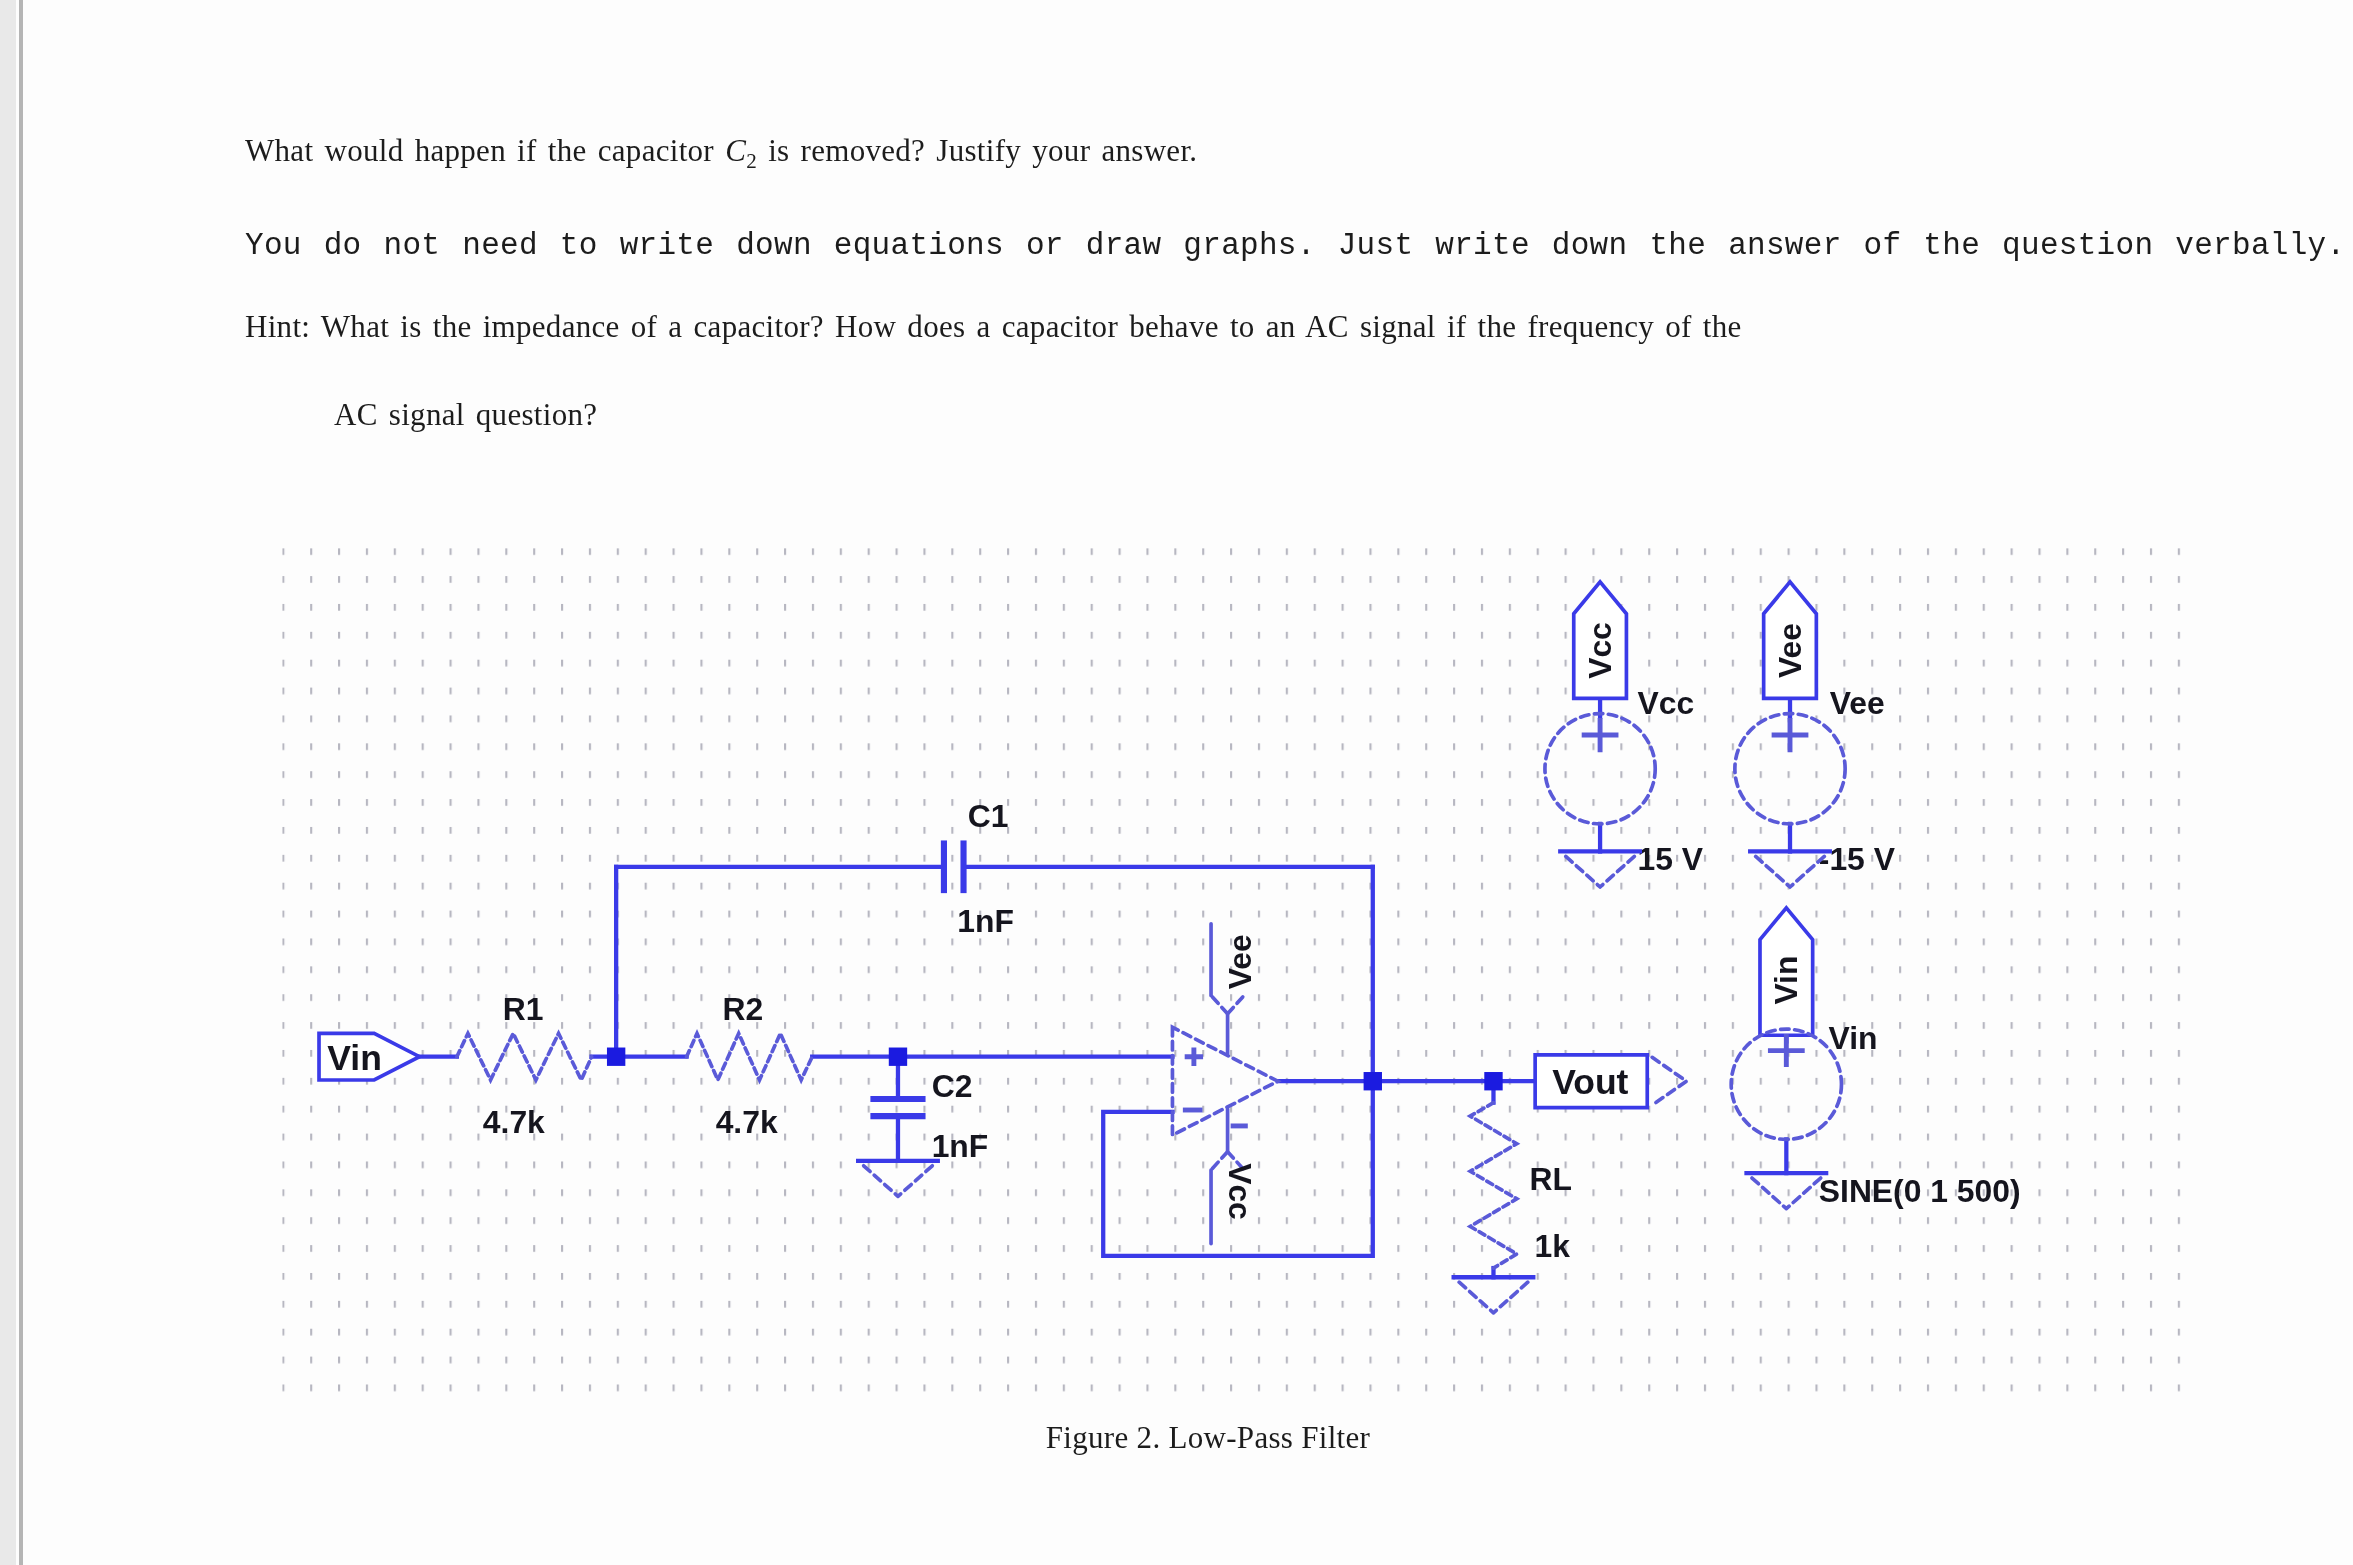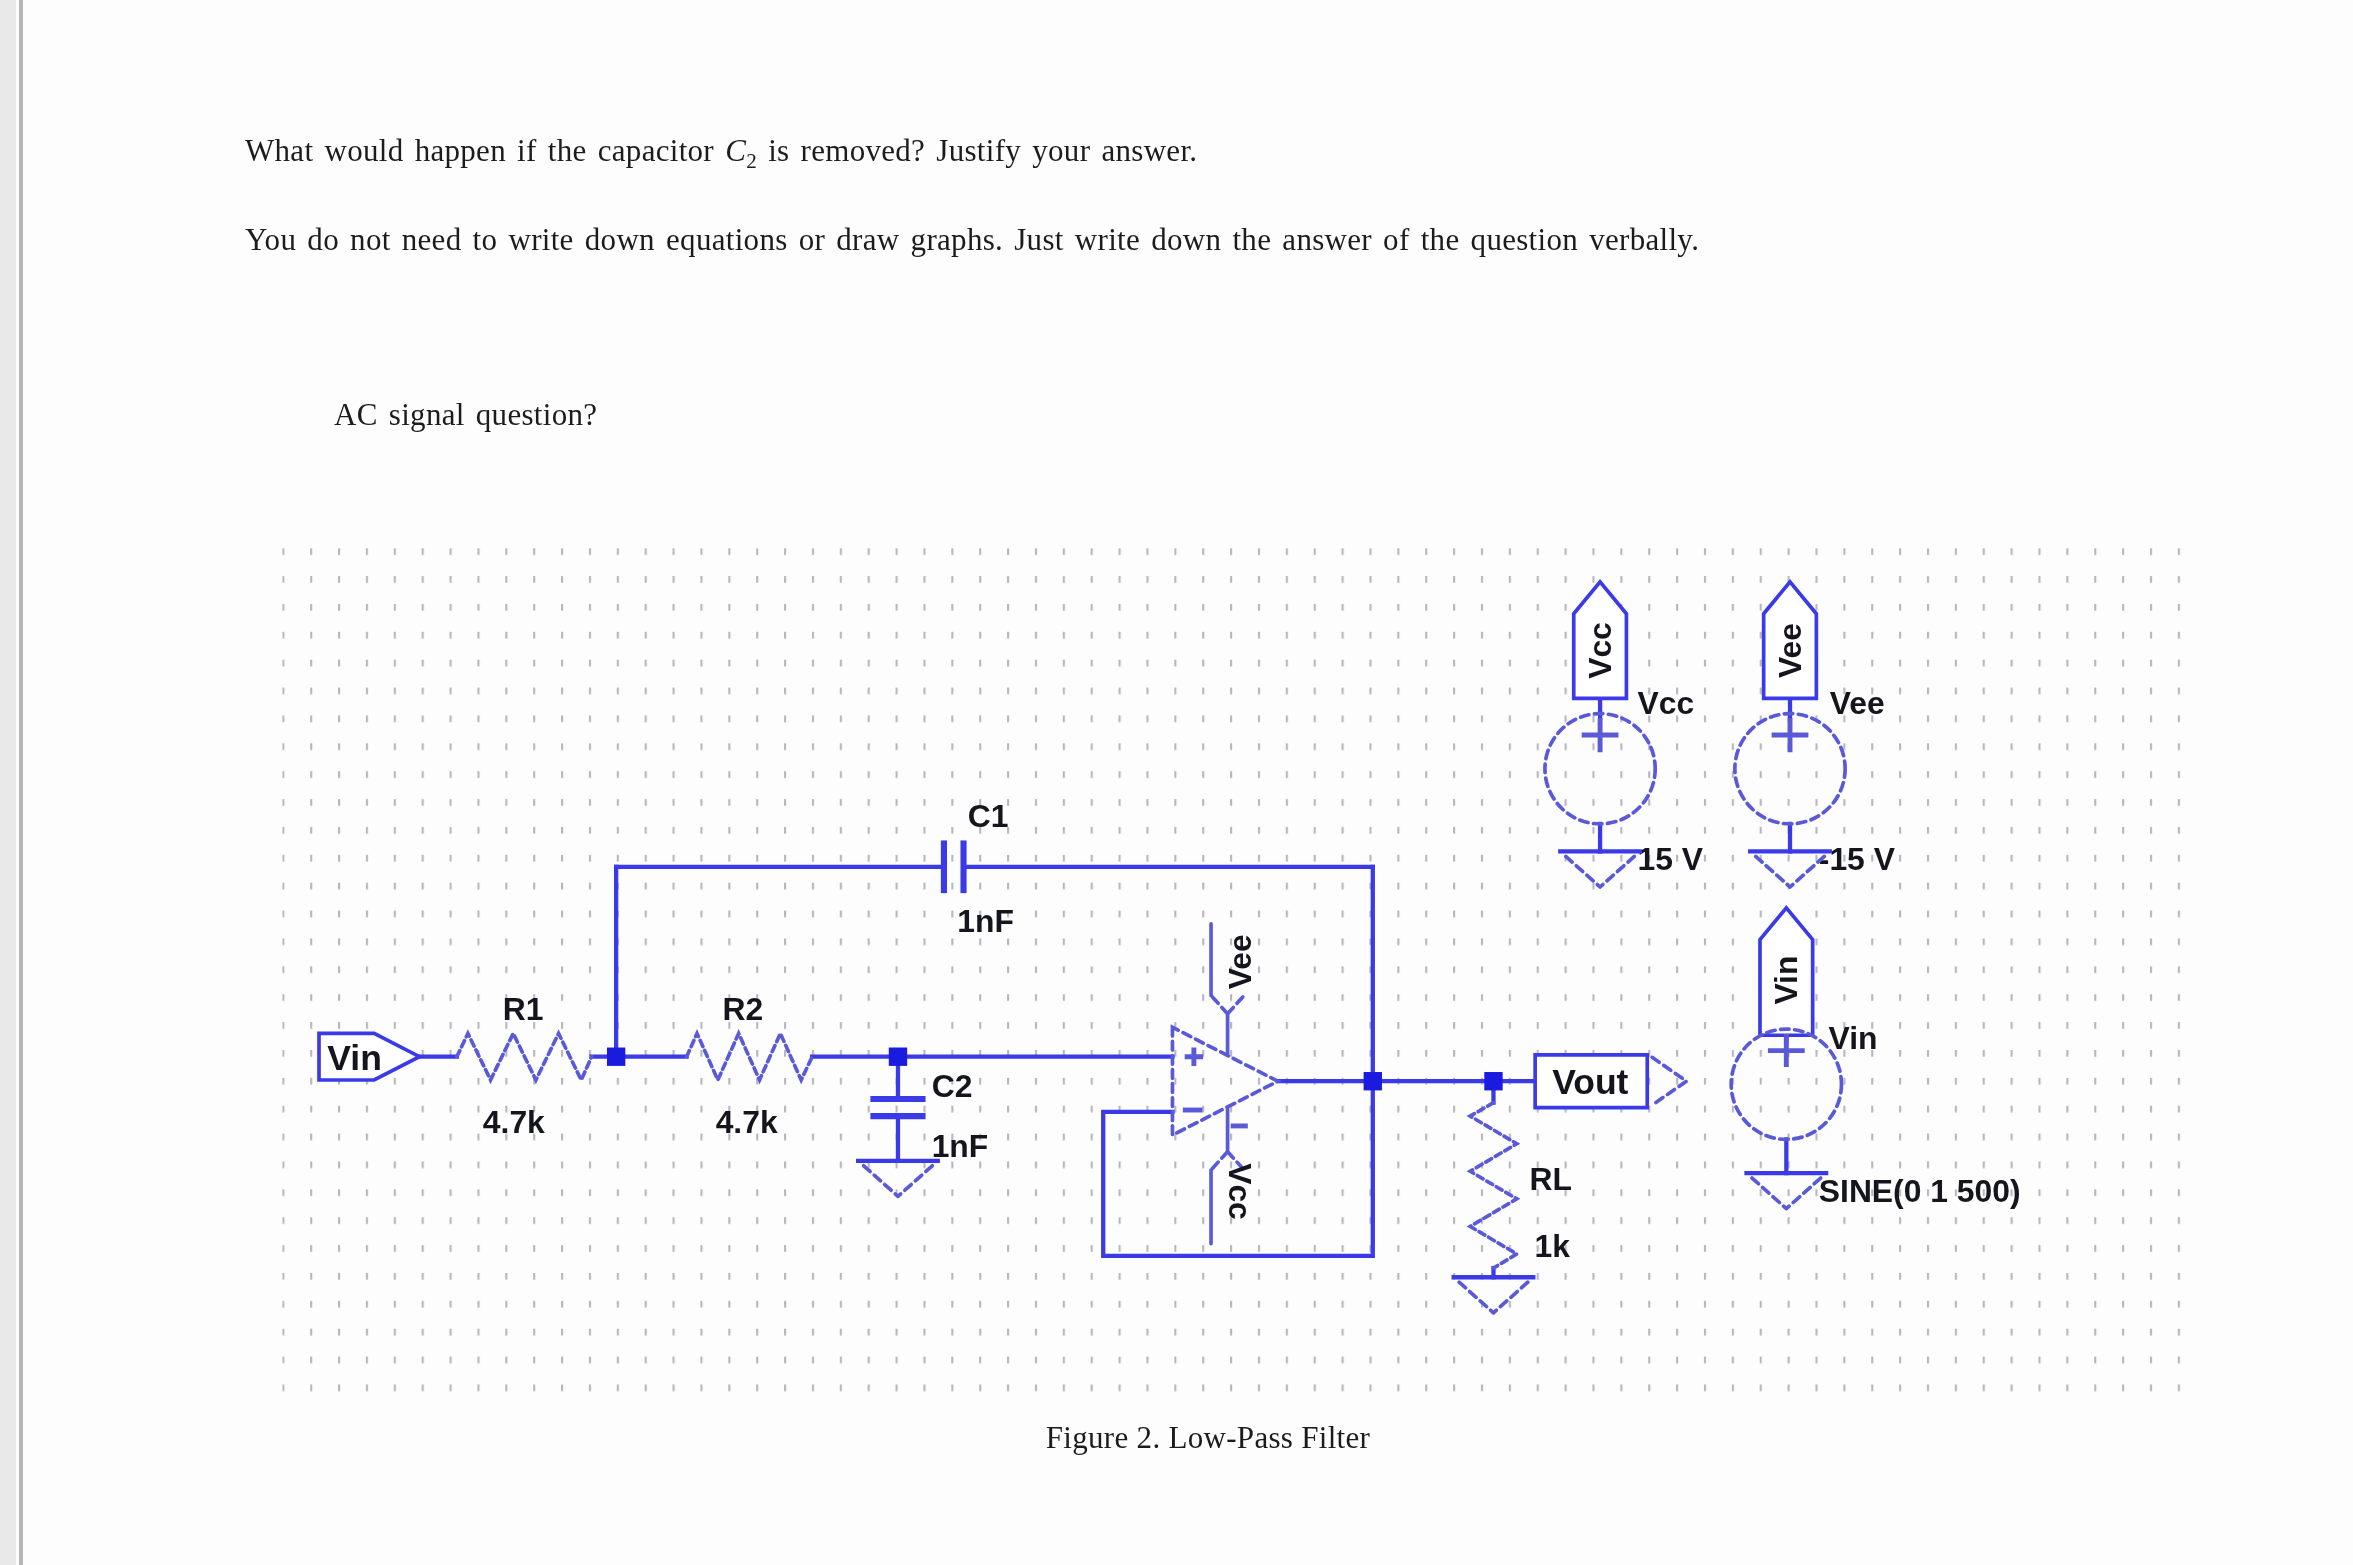--- a/index.html
+++ b/index.html
@@ -9,21 +9,21 @@
   html,body{margin:0;padding:0;background:#ffffff;}
   .page{position:relative;width:2354px;height:1565px;background:#fdfdfd;overflow:hidden;
         font-family:"Liberation Serif",serif;}
   .gutter{position:absolute;left:0;top:0;width:16px;height:100%;background:#e9e9e9;}
   .gutter-line{position:absolute;left:19px;top:0;width:3.7px;height:100%;background:#b5b5b5;}
   .qline{position:absolute;margin:0;font-size:31px;color:#1c1c1c;white-space:nowrap;
          letter-spacing:0.3px;word-spacing:3.1px;}
   .qline sub{font-size:0.68em;}
   .l1{left:161px;top:44px;}
   .l2{left:245px;top:133px;}
-  .l3{left:245px;top:222px;}
+  .l3{left:245px;top:228px;font-family:Liberation Mono, monospace;}
   .l4{left:245px;top:309px;}
   .l5{left:334px;top:397px;}
   .caption{position:absolute;left:31px;top:1420px;width:2354px;text-align:center;
            font-size:31px;color:#1c1c1c;letter-spacing:0.3px;}
   .schematic{position:absolute;left:270px;top:539px;}
   .wire{stroke:var(--wire);stroke-width:7;fill:none;stroke-linecap:square;}
   .plate{stroke:var(--wire);stroke-width:10;fill:none;stroke-linecap:butt;}
   .sym{stroke:var(--symbol);stroke-width:6;fill:none;stroke-linecap:round;}
   .dash{stroke-dasharray:14 9;}
   .zig{stroke-dasharray:11 7;}
@@ -35,20 +35,21 @@
 </style>
 </head>
 <body>
 
 <div class="page">
   <div class="gutter"></div>
   <div class="gutter-line"></div>
 
   <p class="qline l2"><span>What would happen if the capacitor </span><i>C</i><sub>2</sub><span> is removed? Justify your answer.</span></p>
   <p class="qline l3">You do not need to write down equations or draw graphs. Just write down the answer of the question verbally.</p>
+  <p class="qline l4">Hint: What is the impedance of a capacitor? How does a capacitor behave to an AC signal if the frequency of the</p>
   <p class="qline l5">AC signal question?</p>
 
   <svg class="schematic" width="1936" height="870" viewBox="440 880 3160 1420" xmlns="http://www.w3.org/2000/svg">
     <defs>
       <pattern id="dots" x="460" y="895" width="45.5" height="45.5" patternUnits="userSpaceOnUse">
         <rect x="0" y="0" width="3.5" height="11" fill="var(--grid_dot)" fill-opacity="0.55"></rect>
       </pattern>
       <g id="gnd">
         <line class="wire" x1="-65" y1="0" x2="65" y2="0"></line>
         <path class="sym dash" d="M-56,8 L0,58 M56,8 L0,58"></path>

